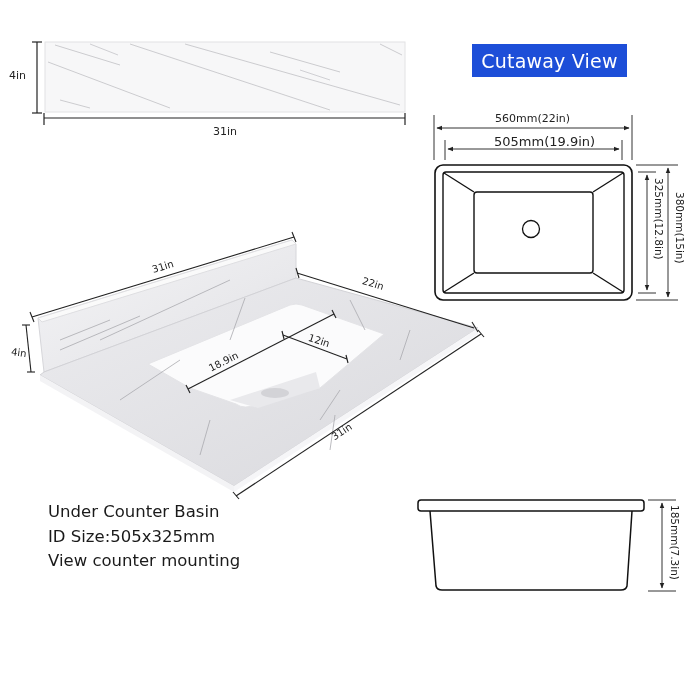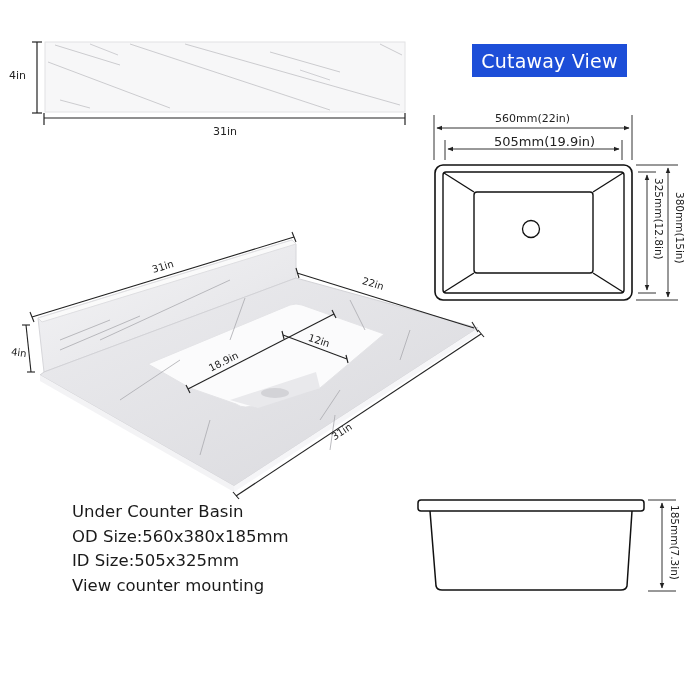--- a/index.html
+++ b/index.html
@@ -1,20 +1,20 @@
 <!DOCTYPE html>
 <html><head>
 <meta charset="utf-8">
 <style>
   html,body{margin:0;padding:0;background:#ffffff;}
   body{width:700px;height:700px;position:relative;overflow:hidden;font-family:"DejaVu Sans","Liberation Sans",sans-serif;color:#1a1a1a;}
   svg{position:absolute;left:0;top:0;}
   .lbl{position:absolute;font-size:11px;color:#222;white-space:nowrap;line-height:1;}
   .badge{position:absolute;left:472px;top:44px;width:155px;height:33px;background:#1d4ed8;color:#fff;font-size:19px;display:flex;align-items:center;justify-content:center;letter-spacing:0.2px;}
-  .specs{position:absolute;left:48px;top:500px;font-size:16.5px;line-height:24.5px;color:#1a1a1a;margin-left:24px;}
+  .specs{position:absolute;left:48px;top:500px;font-size:16.5px;line-height:24.5px;color:#1a1a1a;}
   .specs div{white-space:nowrap;}
   .rot{transform-origin:left top;}
 </style>
 </head>
 <body>
 
 <svg width="700" height="700" viewBox="0 0 700 700">
   <defs>
     <linearGradient id="marble" x1="0" y1="0" x2="1" y2="1">
       <stop offset="0" stop-color="#f4f4f6"></stop>
@@ -130,16 +130,15 @@
 
 <div class="lbl" style="left:152px;top:262px;font-size:10px;transform:rotate(-17deg);">31in</div>
 <div class="lbl" style="left:11px;top:348px;font-size:10px;transform:rotate(8deg);">4in</div>
 <div class="lbl" style="left:362px;top:279px;font-size:10px;transform:rotate(17deg);">22in</div>
 <div class="lbl" style="left:331px;top:427px;font-size:10px;transform:rotate(-33deg);">31in</div>
 <div class="lbl" style="left:208px;top:357px;font-size:10px;transform:rotate(-27deg);">18.9in</div>
 <div class="lbl" style="left:308px;top:336px;font-size:10px;transform:rotate(18deg);">12in</div>
 
 <div class="specs">
   <div>Under Counter Basin</div>
-  <div>OD Size:560x380x185mm</div>
   <div>ID Size:505x325mm</div>
   <div>View counter mounting</div>
 </div>
 
 </body></html>

